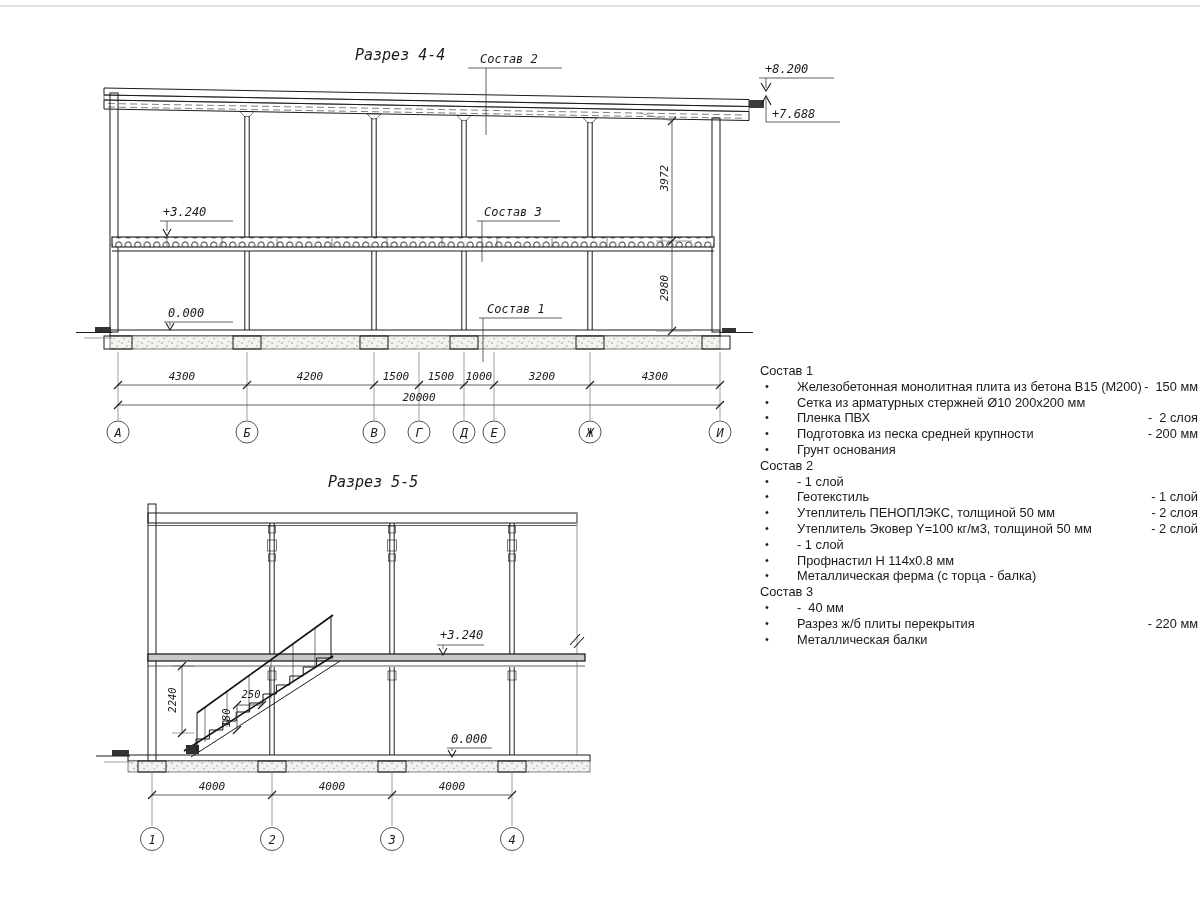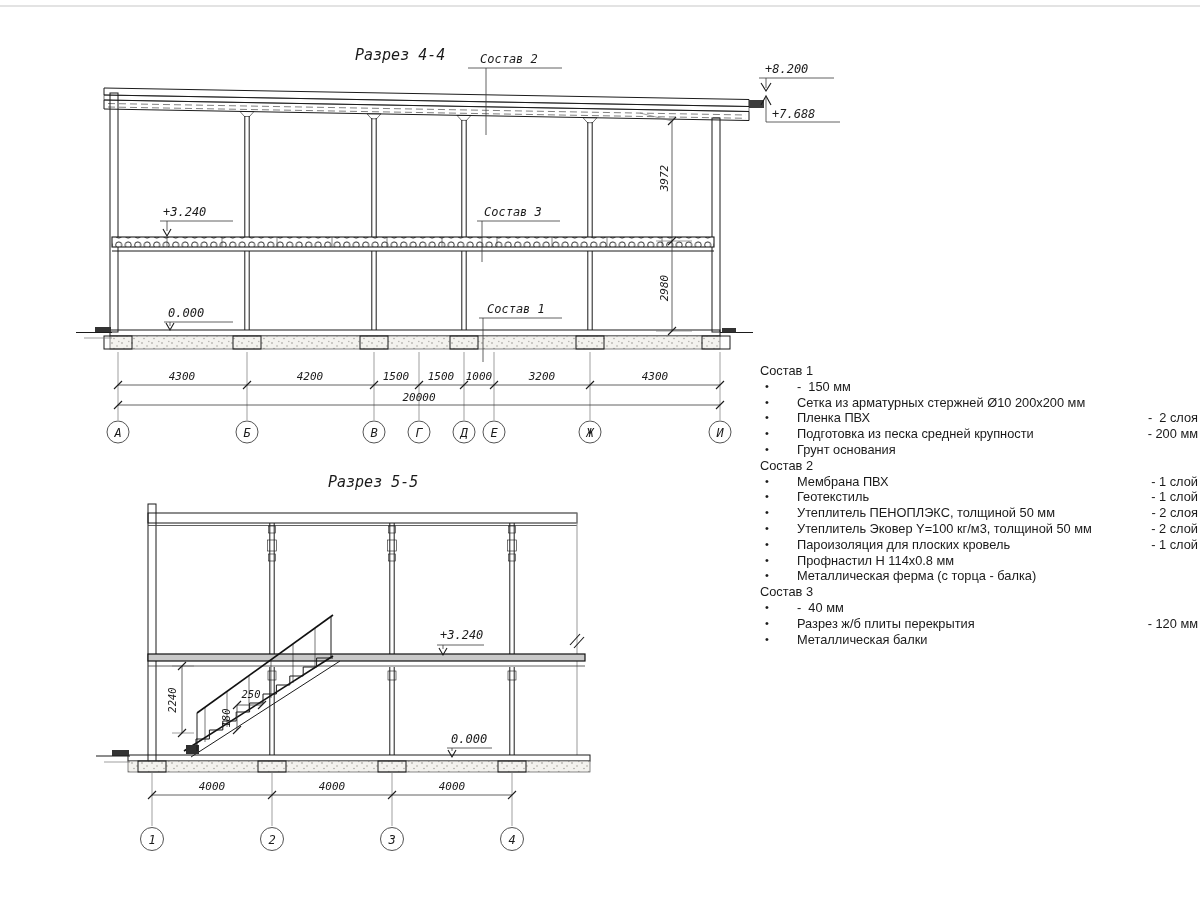--- a/index.html
+++ b/index.html
@@ -414,20 +414,21 @@
         <circle cx="512" cy="839" r="11.5" class="axc"></circle>
           <text x="512" y="843.5" text-anchor="middle" class="cad t12">4</text>
       </g>
     </g>
   </svg>
 
   <div class="materials">
     <div class="mat-header">Состав 1</div>
     <div class="mat-row">
         <span class="dot">•</span>
+        <span class="mname">Железобетонная монолитная плита из бетона В15 (М200)</span>
         <span class="mqty">-  150 мм</span>
       </div>
     <div class="mat-row">
         <span class="dot">•</span>
         <span class="mname">Сетка из арматурных стержней Ø10 200х200 мм</span>
         <span class="mqty"></span>
       </div>
     <div class="mat-row">
         <span class="dot">•</span>
         <span class="mname">Пленка ПВХ</span>
@@ -439,62 +440,60 @@
         <span class="mqty">- 200 мм</span>
       </div>
     <div class="mat-row">
         <span class="dot">•</span>
         <span class="mname">Грунт основания</span>
         <span class="mqty"></span>
       </div>
     <div class="mat-header">Состав 2</div>
     <div class="mat-row">
         <span class="dot">•</span>
-        <span class="mname">Мембрана ПВХ</span>
         <span class="mqty">- 1 слой</span>
       </div>
     <div class="mat-row">
         <span class="dot">•</span>
         <span class="mname">Геотекстиль</span>
         <span class="mqty">- 1 слой</span>
       </div>
     <div class="mat-row">
         <span class="dot">•</span>
         <span class="mname">Утеплитель ПЕНОПЛЭКС, толщиной 50 мм</span>
         <span class="mqty">- 2 слоя</span>
       </div>
     <div class="mat-row">
         <span class="dot">•</span>
         <span class="mname">Утеплитель Эковер Y=100 кг/м3, толщиной 50 мм</span>
         <span class="mqty">- 2 слой</span>
       </div>
     <div class="mat-row">
         <span class="dot">•</span>
-        <span class="mname">Пароизоляция для плоских кровель</span>
         <span class="mqty">- 1 слой</span>
       </div>
     <div class="mat-row">
         <span class="dot">•</span>
         <span class="mname">Профнастил Н 114х0.8 мм</span>
         <span class="mqty"></span>
       </div>
     <div class="mat-row">
         <span class="dot">•</span>
         <span class="mname">Металлическая ферма (с торца - балка)</span>
         <span class="mqty"></span>
       </div>
     <div class="mat-header">Состав 3</div>
     <div class="mat-row">
         <span class="dot">•</span>
         <span class="mqty">-  40 мм</span>
       </div>
     <div class="mat-row">
         <span class="dot">•</span>
         <span class="mname">Разрез ж/б плиты перекрытия</span>
-        <span class="mqty">- 120 мм</span>
+        <span class="mqty">- 220 мм</span>
       </div>
     <div class="mat-row">
         <span class="dot">•</span>
         <span class="mname">Металлическая балки</span>
         <span class="mqty"></span>
       </div>
   </div>
 
   <div class="edge-bottom"></div>
   <div class="edge-bottom2"></div>

